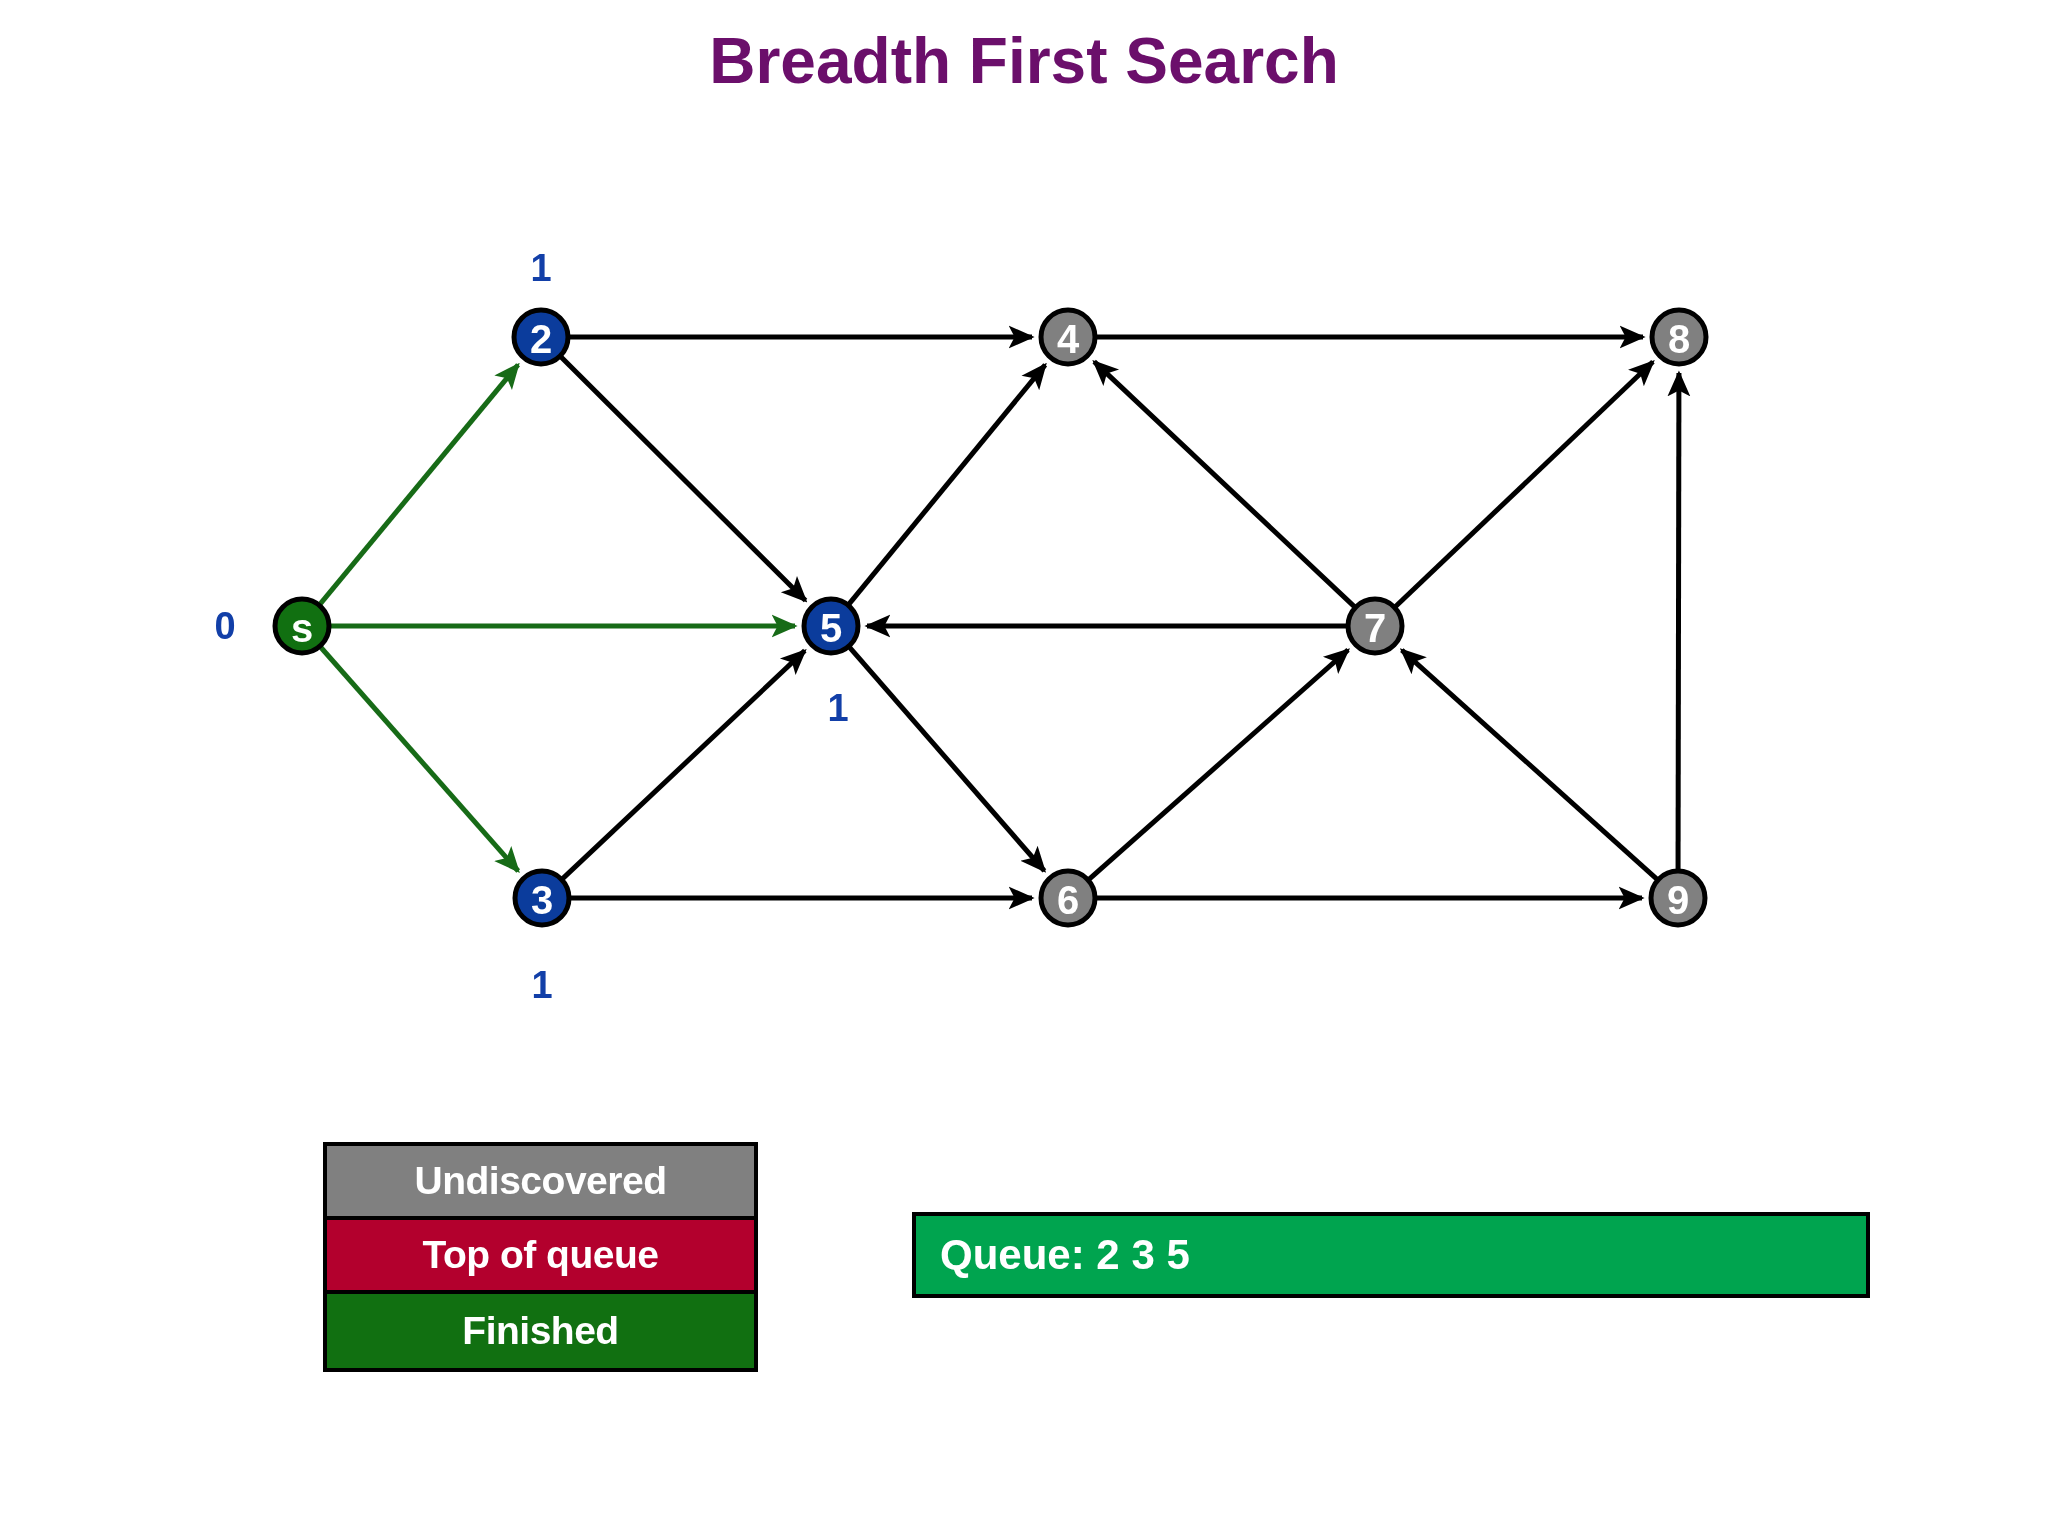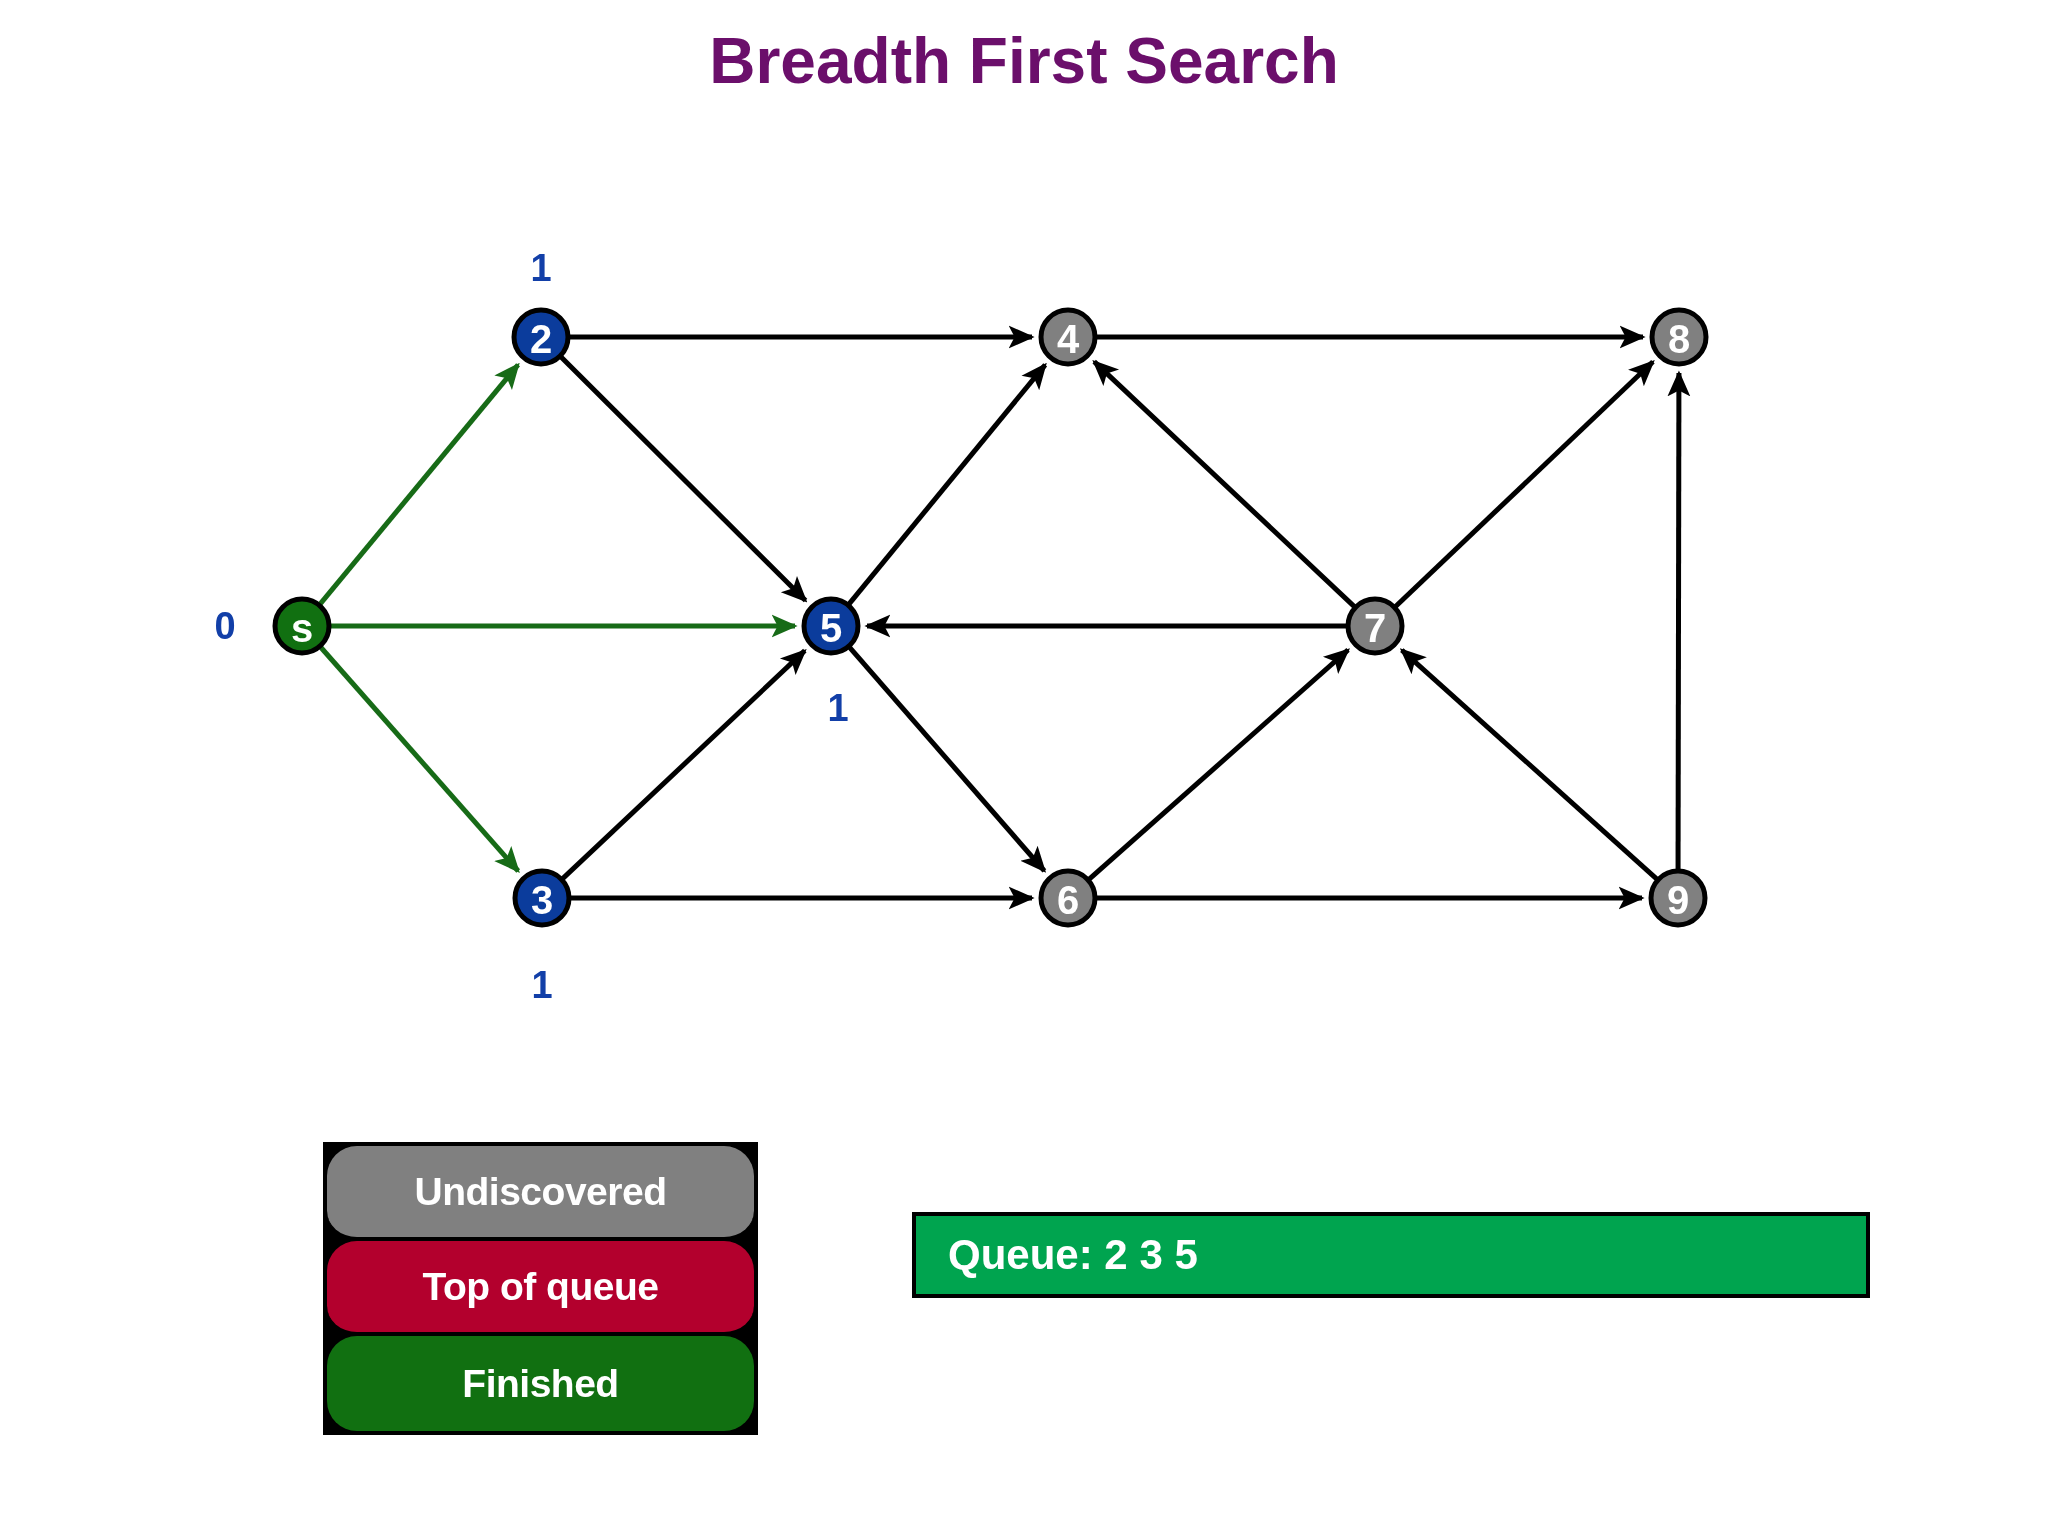--- a/index.html
+++ b/index.html
@@ -61,46 +61,45 @@
   #legend {
     position: absolute;
     left: 323px;
     top: 1142px;
     width: 435px;
     border: 4px solid #000000;
     box-sizing: border-box;
     background: #000;
   }
   .legend-row {
-    height: 95px;
+    height: 74px;
     box-sizing: border-box;
     border-bottom: 4px solid #000000;
     display: flex;
     align-items: center;
     justify-content: center;
     color: #ffffff;
     font-size: 39px;
     font-weight: bold;
     font-family: "Liberation Sans", sans-serif;
     letter-spacing: -0.5px;
-    border-radius: 30px;
   }
   .legend-row:last-child { border-bottom: none; }
   
   #queue-box {
     position: absolute;
     left: 912px;
     top: 1212px;
     width: 958px;
     height: 86px;
     box-sizing: border-box;
     border: 4px solid #000000;
     display: flex;
     align-items: center;
-    padding-left: 32px;
+    padding-left: 24px;
     color: #ffffff;
     font-size: 42px;
     font-weight: bold;
     font-family: "Liberation Sans", sans-serif;
   }
 </style>
 </head>
 <body>
 
 <div id="page-title">Breadth First Search</div>

